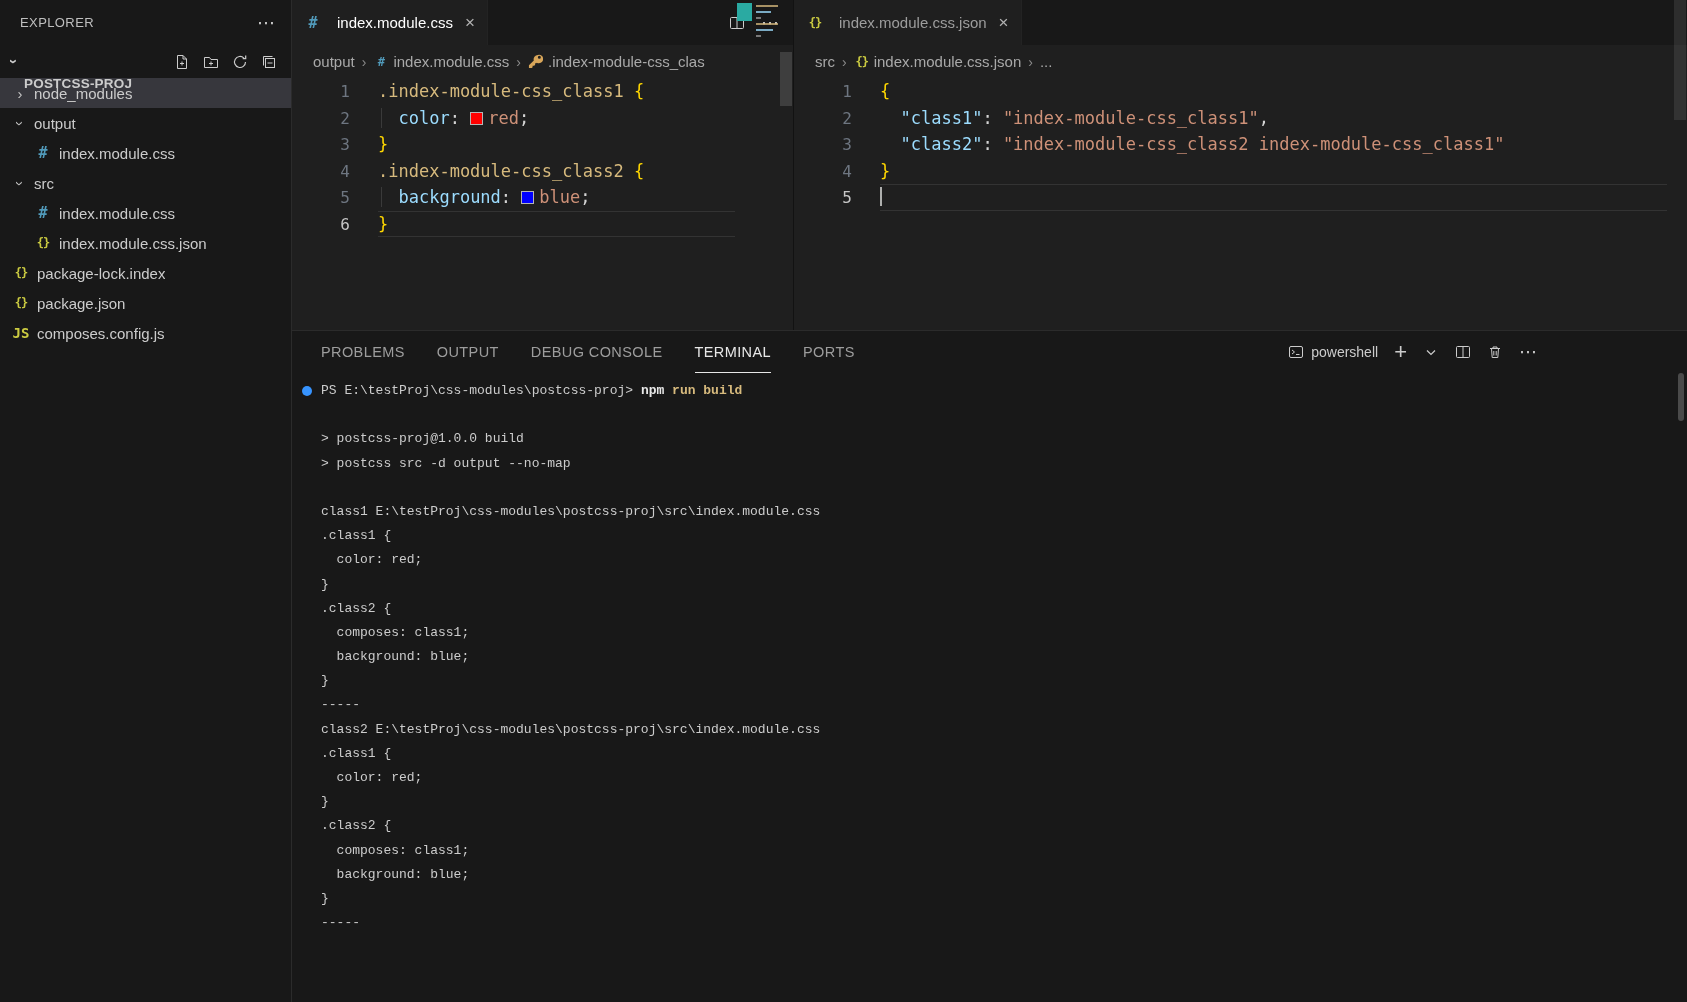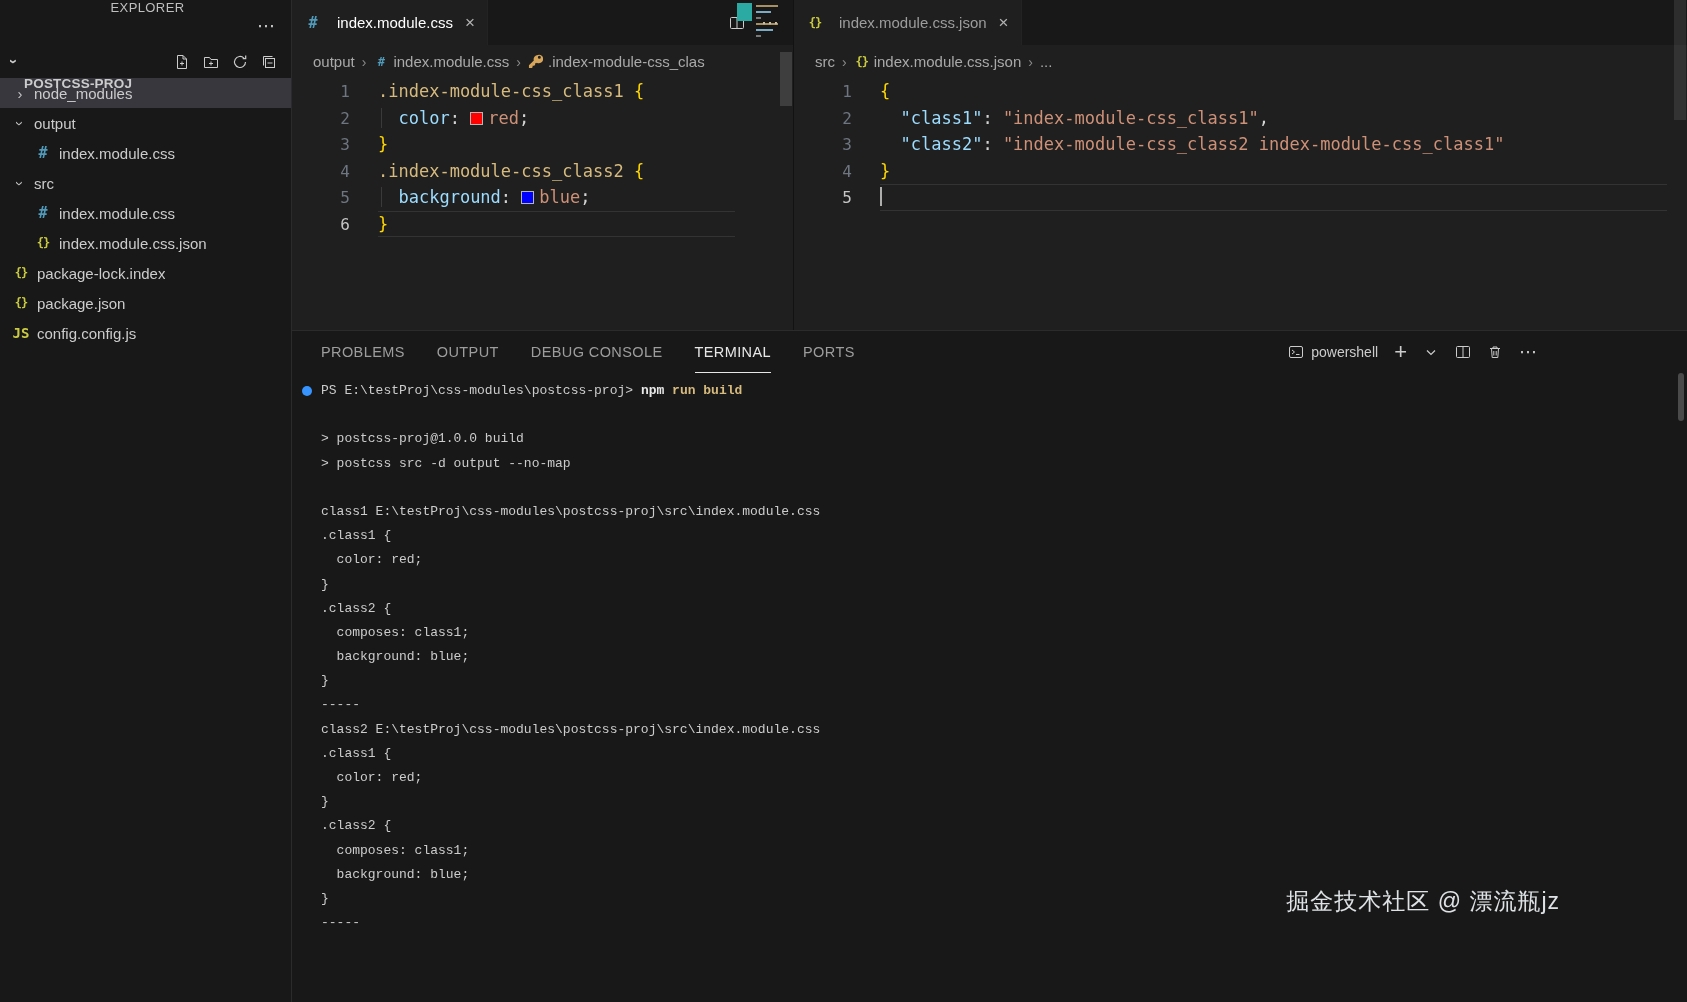--- a/index.html
+++ b/index.html
@@ -2,21 +2,21 @@
 <html><head>
 <meta charset="utf-8">
 <style>
   * { box-sizing: border-box; margin: 0; padding: 0; }
   html,body { width:1687px; height:1002px; overflow:hidden; background:#1f1f1f;
     font-family:"Liberation Sans","DejaVu Sans",sans-serif; }
   .app { display:flex; width:1687px; height:1002px; position:relative; }
 
   
   .sidebar { width:292px; min-width:292px; height:100%; background:#181818; border-right:1px solid #2b2b2b; color:#cccccc; }
-  .sidebar-header { height:45px; display:flex; align-items:center; padding:0 16px 0 20px;flex-direction:column; }
+  .sidebar-header { height:45px; display:flex; align-items:center; padding:0 16px 0 20px; }
   .sidebar-title { font-size:13px; color:#bfbfbf; letter-spacing:.4px; }
   .sidebar-more { margin-left:auto; font-size:18px; color:#cccccc; cursor:pointer; }
   .section-header { height:33px; display:flex; align-items:center; padding:0 14px 0 6px; font-weight:bold; font-size:13.5px; color:#cccccc; }
   .section-chevron { display:inline-block; font-size:15px; transform:rotate(90deg); width:16px; text-align:center; color:#cccccc; }
   .section-label { margin-left:2px; letter-spacing:.2px;margin-top:44px; }
   .section-toolbar { margin-left:auto; display:flex; gap:12px; align-items:center; }
   .tool-icon { width:17px; height:17px; display:inline-flex; align-items:center; justify-content:center; cursor:pointer; }
   .tool-icon svg { width:16px; height:16px; }
 
   .tree { width:100%; }
@@ -178,21 +178,21 @@
         <div class="tree-row" style="padding-left: 12px;">
           <span class="file-icon fi-json">{}</span>
           <span class="tree-label">package-lock.index</span>
         </div>
         <div class="tree-row" style="padding-left: 12px;">
           <span class="file-icon fi-json">{}</span>
           <span class="tree-label">package.json</span>
         </div>
         <div class="tree-row" style="padding-left: 12px;">
           <span class="file-icon fi-js">JS</span>
-          <span class="tree-label">config.config.js</span>
+          <span class="tree-label">composes.config.js</span>
         </div>
       </div>
   </aside>
 
   <div class="main">
     <div class="editors">
 
       <div class="editor-group group-left">
         <div class="tabbar">
           <div class="tab active-focused">
@@ -354,14 +354,13 @@
           <div class="tline"><span class="tseg c-tplain">.class2 {</span></div>
           <div class="tline"><span class="tseg c-tplain">  composes: class1;</span></div>
           <div class="tline"><span class="tseg c-tplain">  background: blue;</span></div>
           <div class="tline"><span class="tseg c-tplain">}</span></div>
           <div class="tline"><span class="tseg c-tplain">-----</span></div>
         </div>
       <div class="panel-scrollbar"></div>
     </div>
   </div>
 
-  <div class="watermark">掘金技术社区 @ 漂流瓶jz</div>
 </div>
 
 </body></html>

